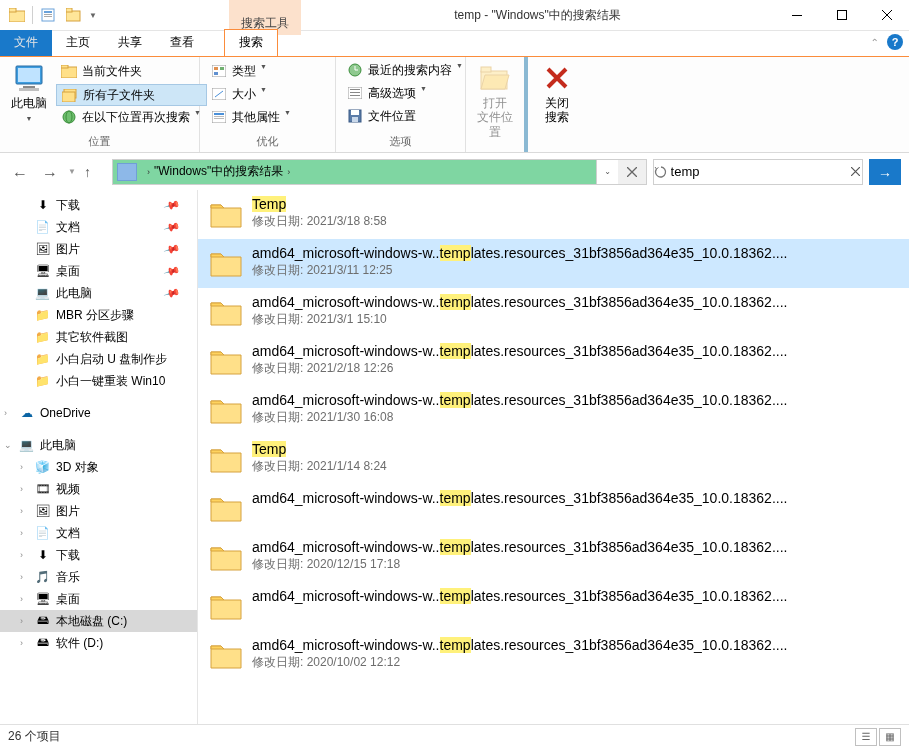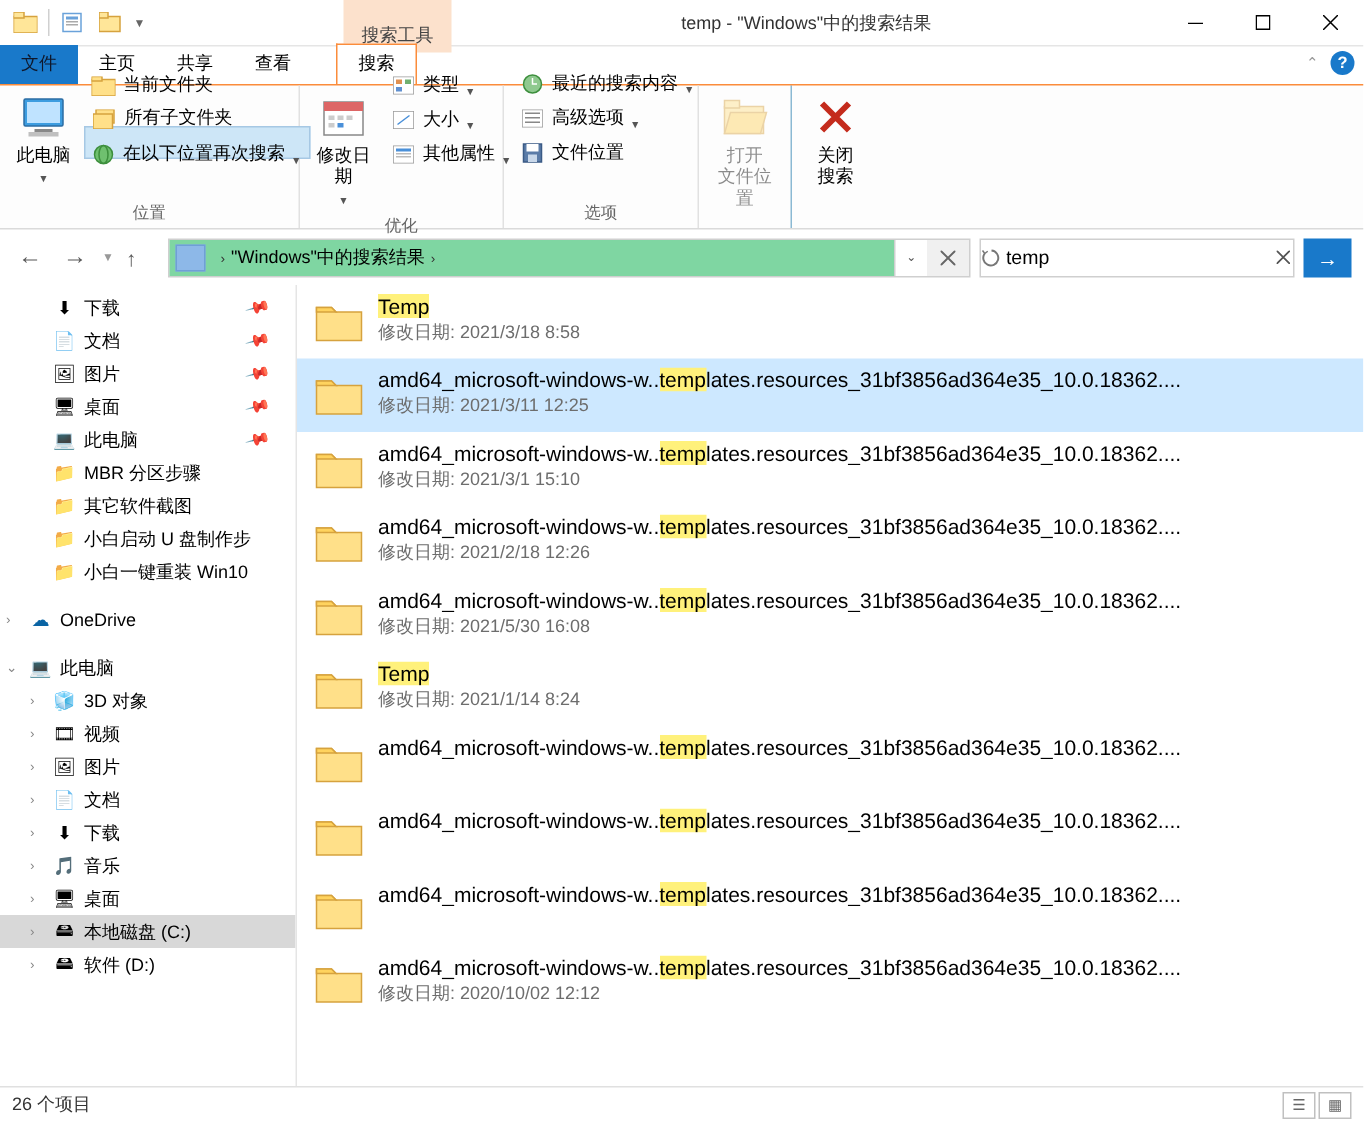--- a/index.html
+++ b/index.html
@@ -12,36 +12,36 @@
 .qat-sep { width: 1px; height: 18px; background: #d0d0d0; margin: 0 2px; }
 .qat-drop { width: 12px; display: flex; align-items: center; justify-content: center; color: #666; font-size: 8px; }
 .context-tab-label { background: #fce1cc; color: #444; padding: 20px 12px 3px; margin-left: 130px; font-size: 12px; }
 .title-text { flex: 1; text-align: center; color: #333; font-size: 12px; }
 .win-controls { display: flex; }
 .win-btn { width: 45px; height: 29px; display: flex; align-items: center; justify-content: center; color: #000; }
 
 
 .ribbon-tabs { height: 25px; display: flex; align-items: flex-end; position: relative; }
 .rt { padding: 4px 14px 5px; font-size: 12px; cursor: default; }
-.rt.file { background: #1979ca; color: #0f172a; }
+.rt.file { background: #1979ca; color: #e5e5e5; }
 .rt.search { background: #fff; border: 1px solid #fb8c3b; border-bottom: 1px solid #fff; margin-bottom: -1px; }
 .ribbon-right { position: absolute; right: 6px; top: 3px; display: flex; gap: 8px; align-items: center; }
 .help-icon { width: 16px; height: 16px; background: #1979ca; color: #fff; border-radius: 50%; display: flex; align-items: center; justify-content: center; font-size: 11px; font-weight: bold; }
 .chev-up { color: #969696; font-size: 10px; }
 
 
 .ribbon-body { height: 97px; border-top: 1px solid #fb8c3b; border-bottom: 1px solid #dadada; display: flex; background: #fdfdfd; position: relative; }
 .ribbon-group { border-right: 1px solid #e1e1e1; display: flex; flex-direction: column; padding: 2px 4px 0; }
 .rg-content { flex: 1; display: flex; align-items: flex-start; }
 .rg-label { text-align: center; color: #666; font-size: 11px; padding: 2px 0 3px; }
 .big-btn { display: flex; flex-direction: column; align-items: center; padding: 3px 6px 2px; min-width: 50px; }
 .big-btn .ico { width: 32px; height: 32px; display: flex; align-items: center; justify-content: center; font-size: 24px; }
 .big-btn .lbl { font-size: 12px; text-align: center; margin-top: 2px; line-height: 1.2; }
 .small-stack { display: flex; flex-direction: column; padding: 2px 2px; gap: 1px; }
-.small-btn { display: flex; align-items: flex-end; padding: 2px 6px 18px 4px; font-size: 12px; height: 22px; white-space: nowrap; }
+.small-btn { display: flex; align-items: flex-start; padding: 2px 6px 18px 4px; font-size: 12px; height: 22px; white-space: nowrap; }
 .small-btn.sel { border: 1px solid #a6c8e4; background: #cde6f7; }
 .small-btn .si { width: 18px; height: 16px; display: flex; align-items: center; justify-content: center; margin-right: 4px; font-size: 13px; }
 .small-btn .dd { margin-left: 4px; font-size: 7px; color: #555; }
 .disabled { opacity: .45; }
 
 
 .navbar { height: 37px; display: flex; align-items: center; padding: 0 8px; gap: 6px; }
 .nav-arrow { width: 24px; height: 24px; display: flex; align-items: center; justify-content: center; color: #585858; font-size: 16px; }
 .nav-hist { width: 10px; color: #999; font-size: 8px; }
 .nav-up { width: 22px; color: #585858; font-size: 14px; }
@@ -188,34 +188,20 @@
           <span>在以下位置再次搜索</span>
           <span class="dd">▼</span>
         </div>
       </div>
     </div>
     <div class="rg-label">位置</div>
   </div>
 
   <div class="ribbon-group" style="width:136px">
     <div class="rg-content">
-      <div class="big-btn">
-        <div class="ico">
-          <svg width="30" height="28">
-              <rect x="2" y="4" width="26" height="22" fill="#fff" stroke="#888"></rect>
-              <rect x="2" y="4" width="26" height="6" fill="#d66"></rect>
-              <rect x="5" y="13" width="4" height="3" fill="#ccc"></rect>
-              <rect x="11" y="13" width="4" height="3" fill="#ccc"></rect>
-              <rect x="17" y="13" width="4" height="3" fill="#ccc"></rect>
-              <rect x="5" y="18" width="4" height="3" fill="#ccc"></rect>
-              <rect x="11" y="18" width="4" height="3" fill="#4a90d9"></rect>
-            </svg>
-        </div>
-        <div class="lbl"><span>修改日期</span><br><span style="font-size:7px;color:#555">▼</span></div>
-      </div>
       <div class="small-stack">
         <div class="small-btn">
           <span class="si">
               <svg width="14" height="12">
                 <rect width="14" height="12" fill="#fff" stroke="#999"></rect>
                 <rect x="2" y="2" width="4" height="3" fill="#e09050"></rect>
                 <rect x="8" y="2" width="4" height="3" fill="#70b070"></rect>
                 <rect x="2" y="7" width="4" height="3" fill="#6090d0"></rect>
               </svg>
             </span>
@@ -282,21 +268,21 @@
                 <rect x="4" y="8" width="6" height="5" fill="#c9d8ea"></rect>
               </svg>
             </span>
           <span>文件位置</span>
         </div>
       </div>
     </div>
     <div class="rg-label">选项</div>
   </div>
 
-  <div class="ribbon-group disabled" style="width:62px;border-right:1px solid #0369a1">
+  <div class="ribbon-group disabled" style="width:62px;border-right:4px solid #0369a1">
     <div class="rg-content">
       <div class="big-btn">
         <div class="ico">
           <svg width="32" height="26">
               <rect x="2" y="6" width="26" height="18" fill="#ffe089" stroke="#d6a23e"></rect>
               <rect x="2" y="2" width="10" height="5" fill="#ffe089" stroke="#d6a23e"></rect>
               <path d="M6 10 L30 10 L26 24 L2 24 Z" fill="#ffd35e" stroke="#d6a23e"></path>
             </svg>
         </div>
         <div class="lbl"><span>打开</span><br><span>文件位置</span></div>
@@ -530,21 +516,21 @@
             <path d="M2 6 h10 l3 3 h17 v19 H2 Z" fill="#ffe089" stroke="#d6a23e"></path>
             <path d="M2 6 h10 l3 3 H2 Z" fill="#ffd35e" stroke="#d6a23e"></path>
           </svg>
         </div>
         <div class="info">
           <div class="name">
             <span>amd64_microsoft-windows-w..</span>
             <span class="hl">temp</span>
             <span>lates.resources_31bf3856ad364e35_10.0.18362....</span>
           </div>
-          <div class="meta">修改日期: 2021/5/30 16:08</div>
+          <div class="meta">修改日期: 2021/1/30 16:08</div>
         </div>
       </div>
       <div class="result-item">
         <div class="folder-icon">
           <svg viewBox="0 0 34 30">
             <path d="M2 6 h10 l3 3 h17 v19 H2 Z" fill="#ffe089" stroke="#d6a23e"></path>
             <path d="M2 6 h10 l3 3 H2 Z" fill="#ffd35e" stroke="#d6a23e"></path>
           </svg>
         </div>
         <div class="info">
@@ -577,20 +563,21 @@
             <path d="M2 6 h10 l3 3 h17 v19 H2 Z" fill="#ffe089" stroke="#d6a23e"></path>
             <path d="M2 6 h10 l3 3 H2 Z" fill="#ffd35e" stroke="#d6a23e"></path>
           </svg>
         </div>
         <div class="info">
           <div class="name">
             <span>amd64_microsoft-windows-w..</span>
             <span class="hl">temp</span>
             <span>lates.resources_31bf3856ad364e35_10.0.18362....</span>
           </div>
+          <div class="meta">修改日期: 2020/12/15 17:18</div>
         </div>
       </div>
       <div class="result-item">
         <div class="folder-icon">
           <svg viewBox="0 0 34 30">
             <path d="M2 6 h10 l3 3 h17 v19 H2 Z" fill="#ffe089" stroke="#d6a23e"></path>
             <path d="M2 6 h10 l3 3 H2 Z" fill="#ffd35e" stroke="#d6a23e"></path>
           </svg>
         </div>
         <div class="info">

